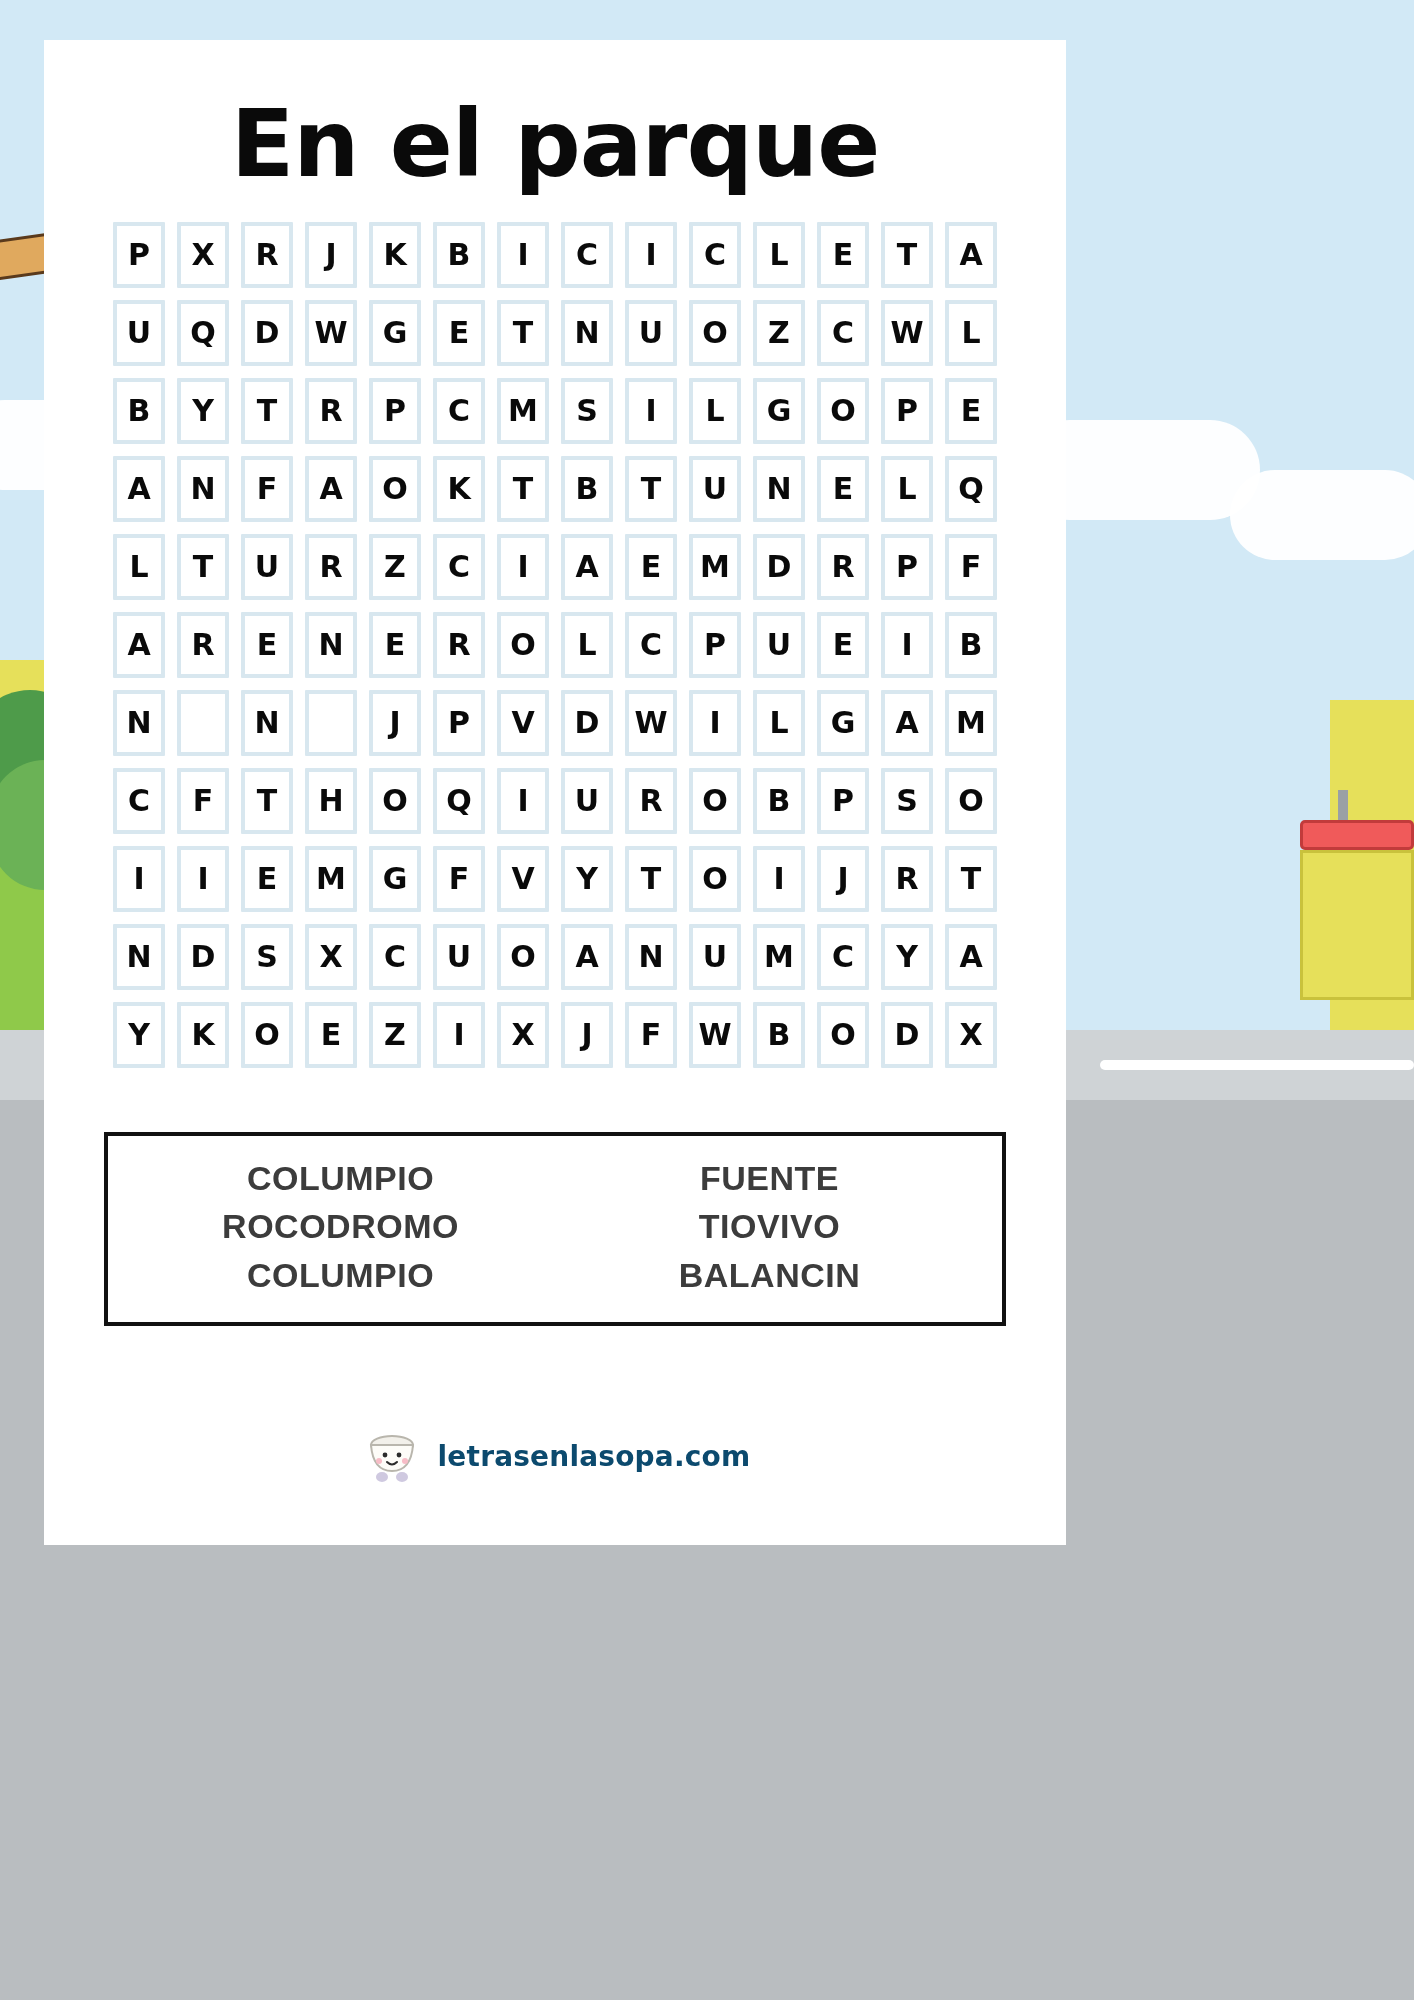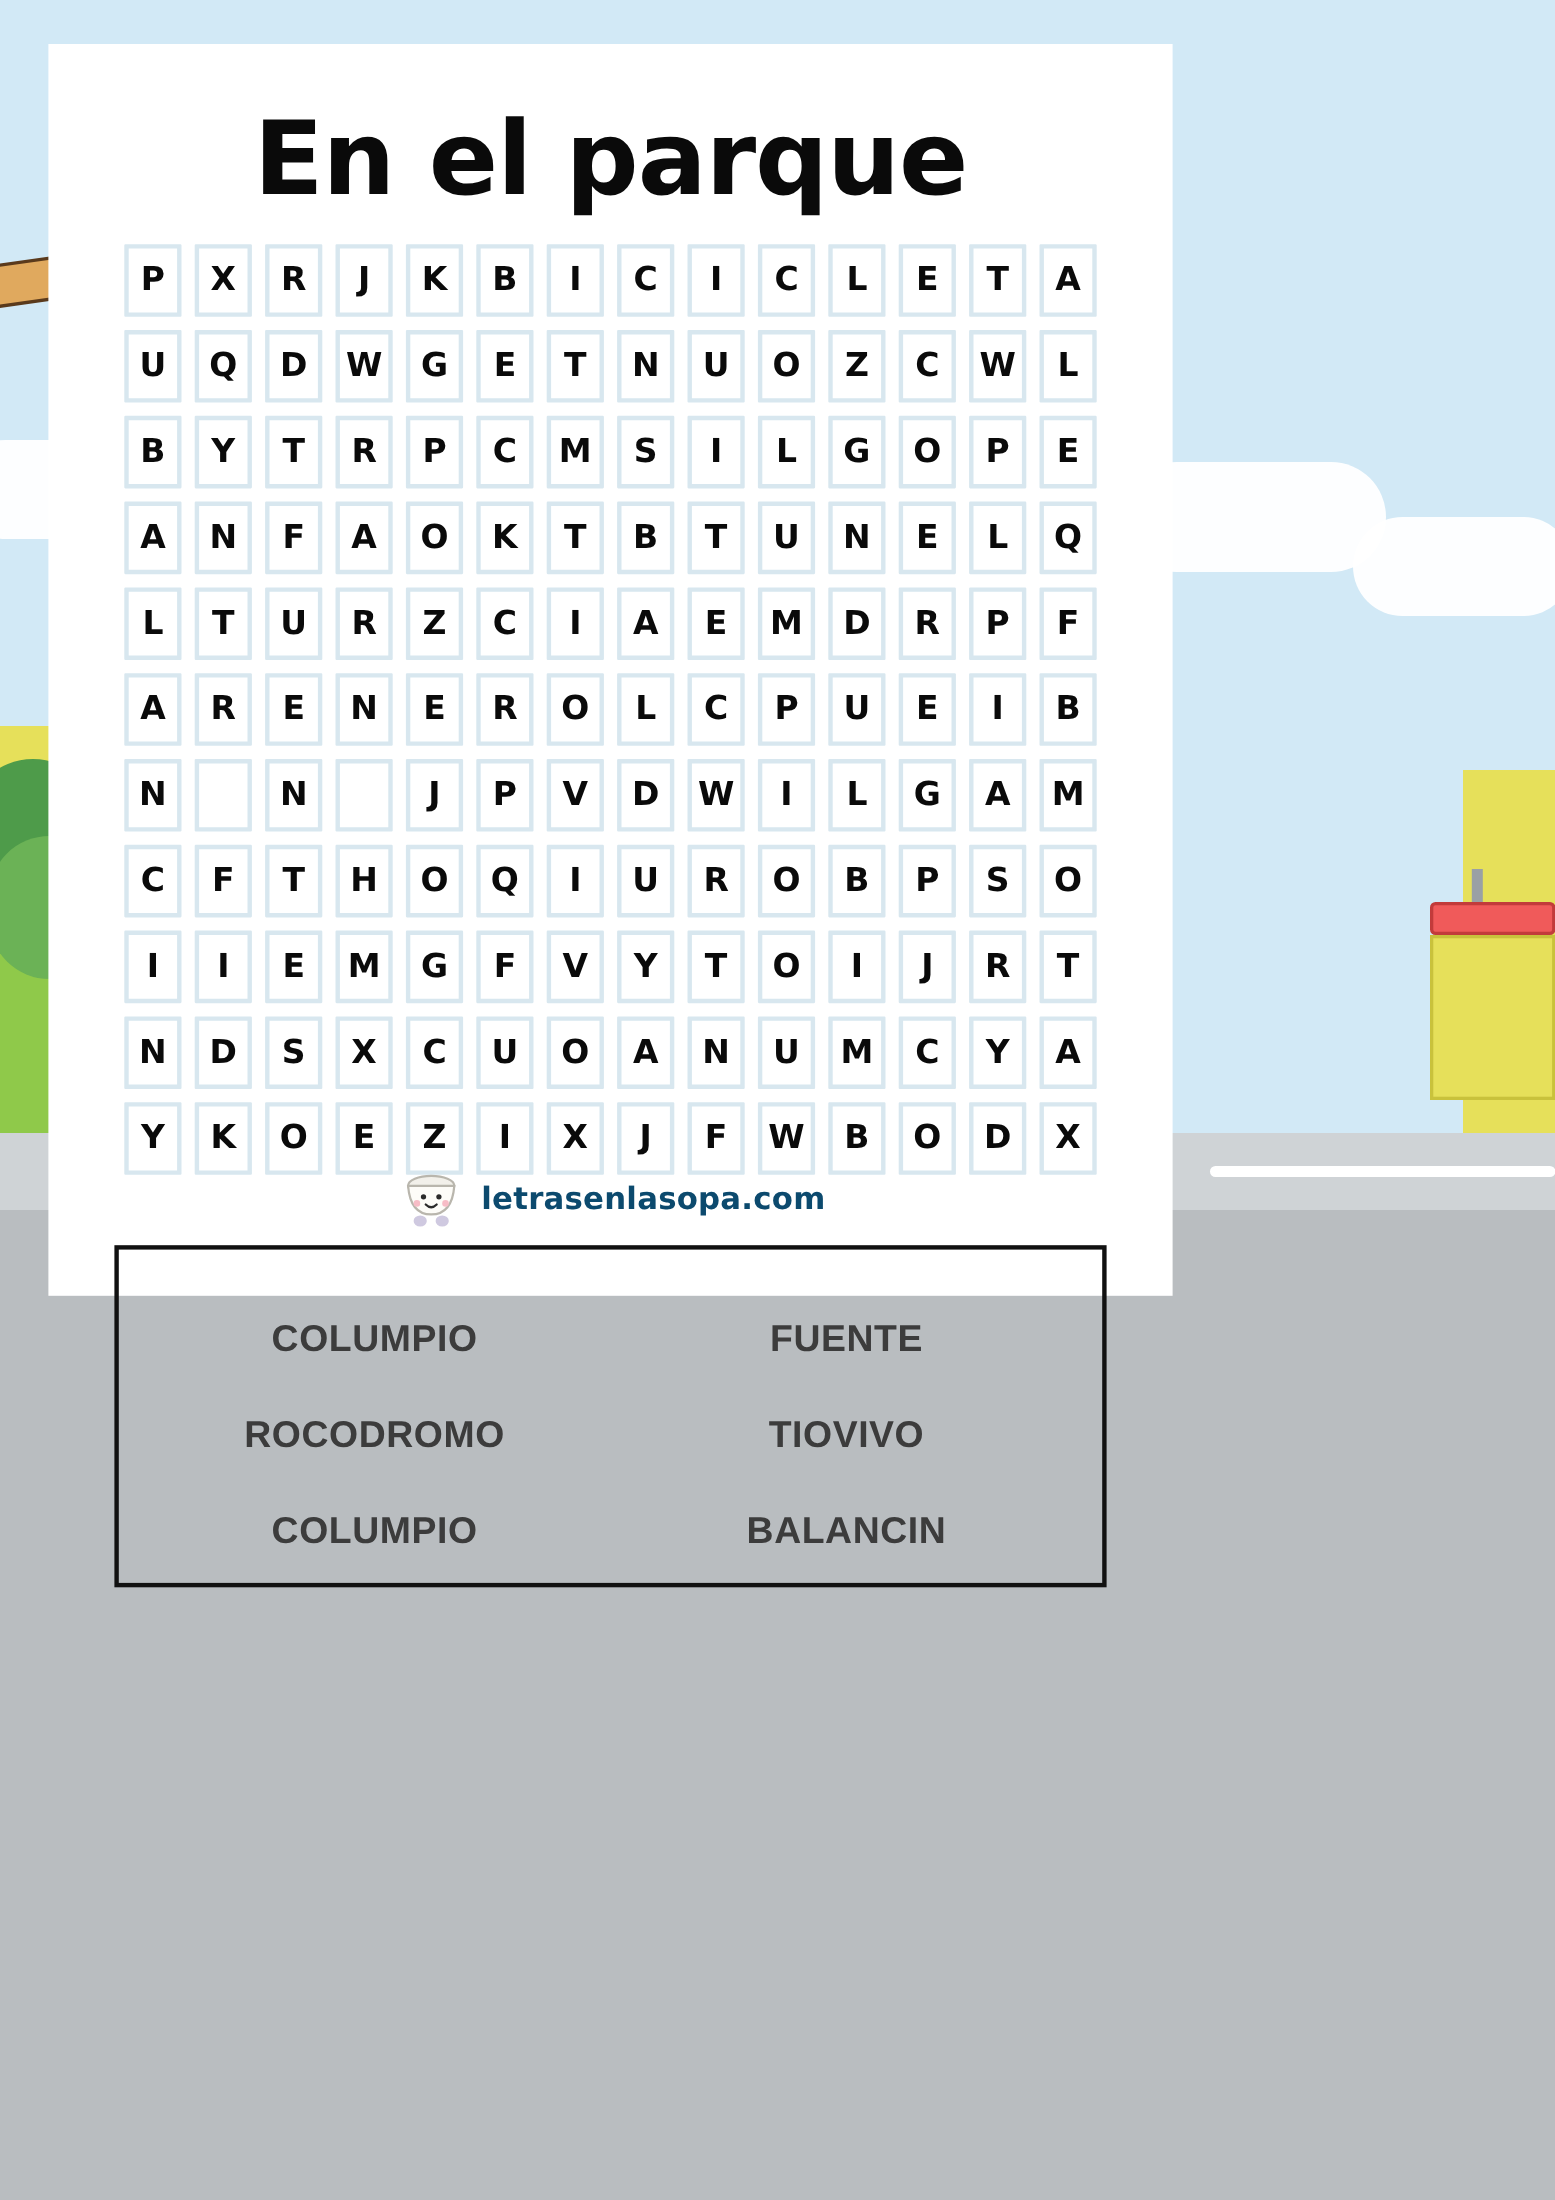--- a/index.html
+++ b/index.html
@@ -32,21 +32,21 @@
   .bg-pole     { position:absolute; left:1338px; top:790px; width:10px; height:60px; background:#9aa0a5;}
   .bg-road     { position:absolute; left:0; top:1030px; width:1414px; height:70px; background:#cfd3d6; }
   .bg-roadline { position:absolute; left:1100px; top:1060px; width:314px; height:10px; background:#ffffff; border-radius:5px;}
 
   
   #sheet {
     position: absolute;
     left: 44px;
     top: 40px;
     width: 1022px;
-    height: 1138px;
+    height: 1505px;
     background: #ffffff;
     z-index: 2;
     padding: 0;
   }
 
   #page-title {
     text-align: center;
     font-family: "DejaVu Sans", sans-serif;
     font-size: 93px;
     font-weight: 700;
@@ -121,21 +121,20 @@
     gap: 7px;
     flex: 1;
   }
   .wl-word {
     font-family: "Liberation Sans", sans-serif;
     font-size: 34px;
     font-weight: 700;
     color: #3c3c3c;
     letter-spacing: .5px;
     line-height: 1.22;
-    margin-top: 39px;
   }
 
   
   #footer {
     position: absolute;
     left: 0;
     bottom: 58px;
     width: 100%;
     display: flex;
     align-items: center;

